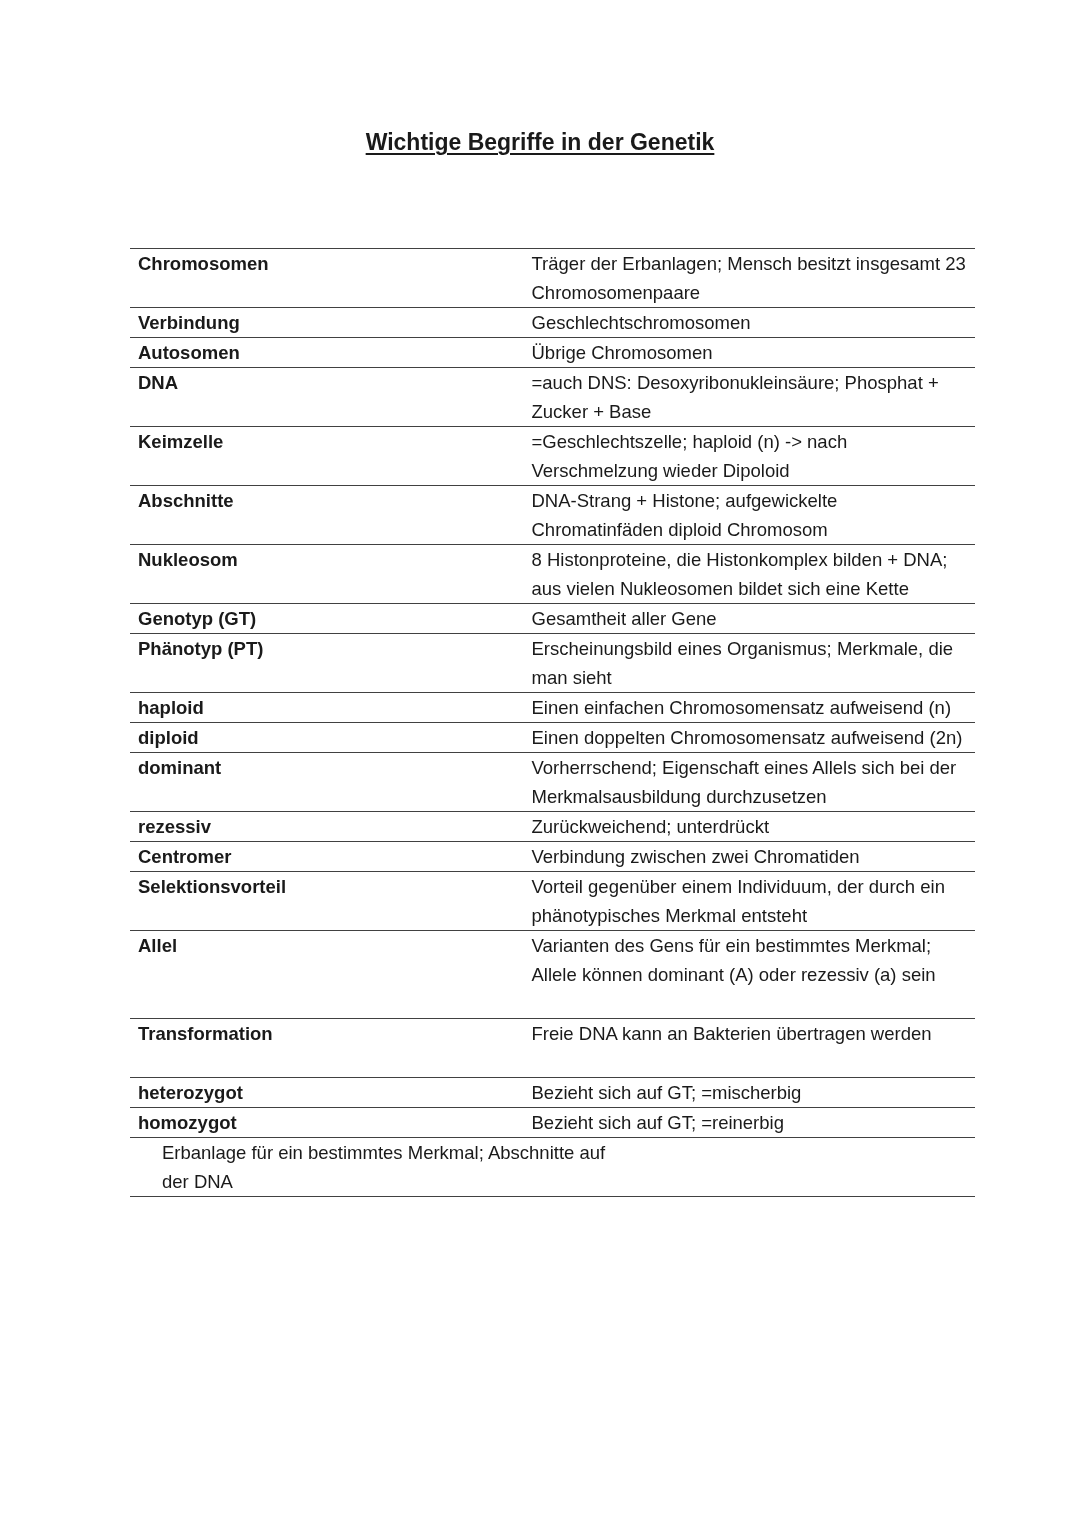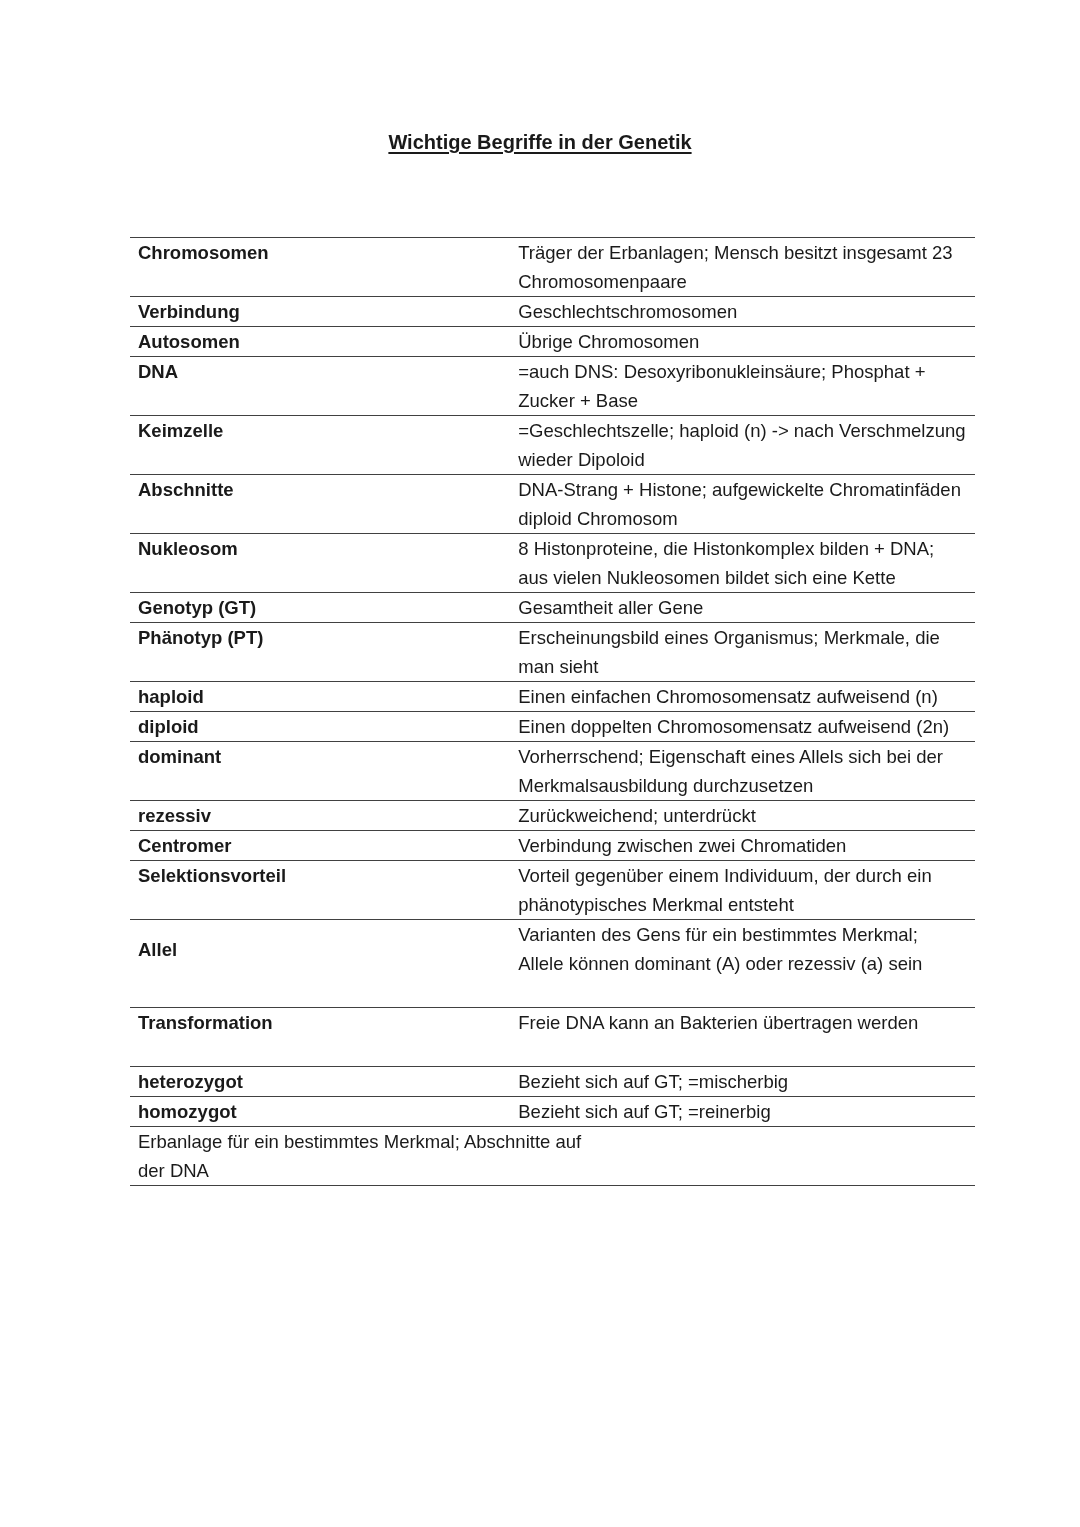--- a/index.html
+++ b/index.html
@@ -12,51 +12,52 @@
     font-family: "Liberation Sans", sans-serif;
     color: #1a1a1a;
     overflow: hidden;
   }
   .doc-title {
     position: absolute;
     top: 126px;
     left: 0;
     width: 100%;
     text-align: center;
-    font-size: 20px;
+    font-size: 23px;
     font-weight: 700;
     line-height: 32px;
   }
   .doc-title .underlined {
     text-decoration: underline;
     text-decoration-thickness: 2px;
     text-underline-offset: 3px;
   }
   .glossary {
     position: absolute;
-    top: 237px;
+    top: 248px;
     left: 130px;
     width: 845px;
     font-size: 18.5px;
     line-height: 29px;
     border-bottom: 1px solid #414141;
   }
   .row {
     display: flex;
     border-top: 1px solid #414141;
   }
-  .row.pad-after { padding-bottom: 29px; align-items: center; }
+  .row.pad-after { padding-bottom: 29px; }
   .term {
     width: 45%;
     padding: 0 8px;
     font-weight: 700;
   }
   .definition {
     width: 55%;
     padding: 0 8px;
+    margin-left: 24px;
   }
 </style>
 </head>
 <body>
 
 <div class="page">
 
   <h1 class="doc-title"><span class="underlined">Wichtige Begriffe in der Genetik</span></h1>
 
   <div class="glossary">

